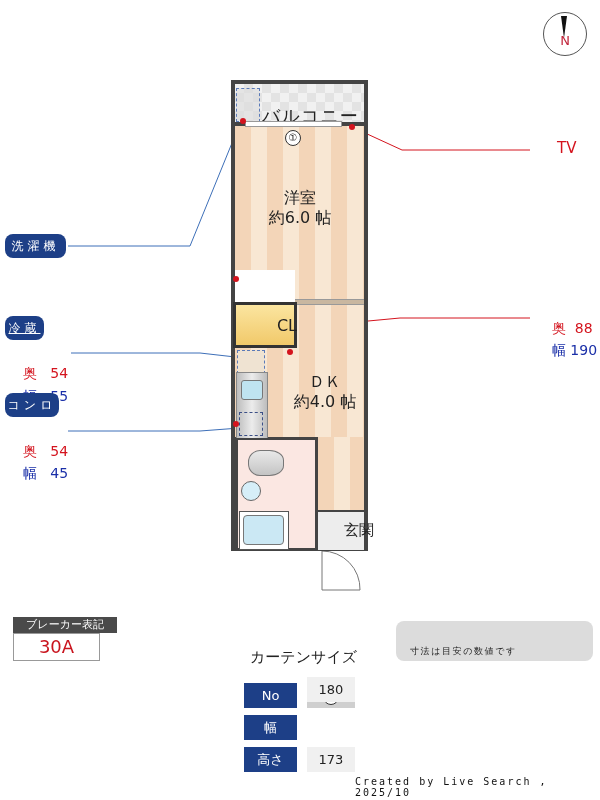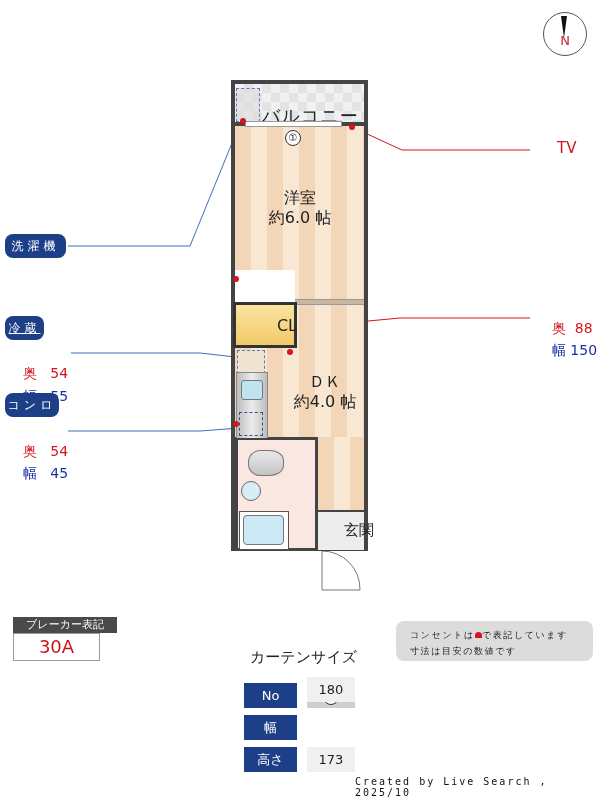--- a/index.html
+++ b/index.html
@@ -157,30 +157,27 @@
 </div>
 <div class="abs dim-row" style="left:14px;top:443px;">
   <span class="blue">幅</span>&nbsp;&nbsp;&nbsp;<span class="blue">45</span>
 </div>
 
 <div class="abs red" style="left:557px;top:139px;font-size:15px;">TV</div>
 <div class="abs dim-row" style="left:543px;top:298px;">
   <span class="red">奥</span>&nbsp;&nbsp;<span class="red">88</span>
 </div>
 <div class="abs dim-row" style="left:543px;top:320px;">
-  <span class="blue">幅</span>&nbsp;<span class="blue">150</span>
+  <span class="blue">幅</span>&nbsp;<span class="blue">190</span>
 </div>
 
 <div class="abs breaker-head">ブレーカー表記</div>
 <div class="abs breaker-val">30A</div>
 
 <div class="abs note-box">
-  <div class="note-line" style="position:absolute;left:14px;top:8px;">
-    <span>コンセントは</span><span class="note-dot"></span><span>で表記しています</span>
-  </div>
   <div class="note-line" style="position:absolute;left:14px;top:24px;">寸法は目安の数値です</div>
 </div>
 
 <div class="abs curtain-title">カーテンサイズ</div>
 <div class="abs ct-head" style="top:683px;">No</div>
 <div class="abs ct-val first" style="top:683px;">
   <span class="circle-num" style="display:inline-block;vertical-align:middle;">①</span>
 </div>
 <div class="abs ct-head" style="top:715px;">幅</div>
 <div class="abs ct-val" style="top:677px;">180</div>

